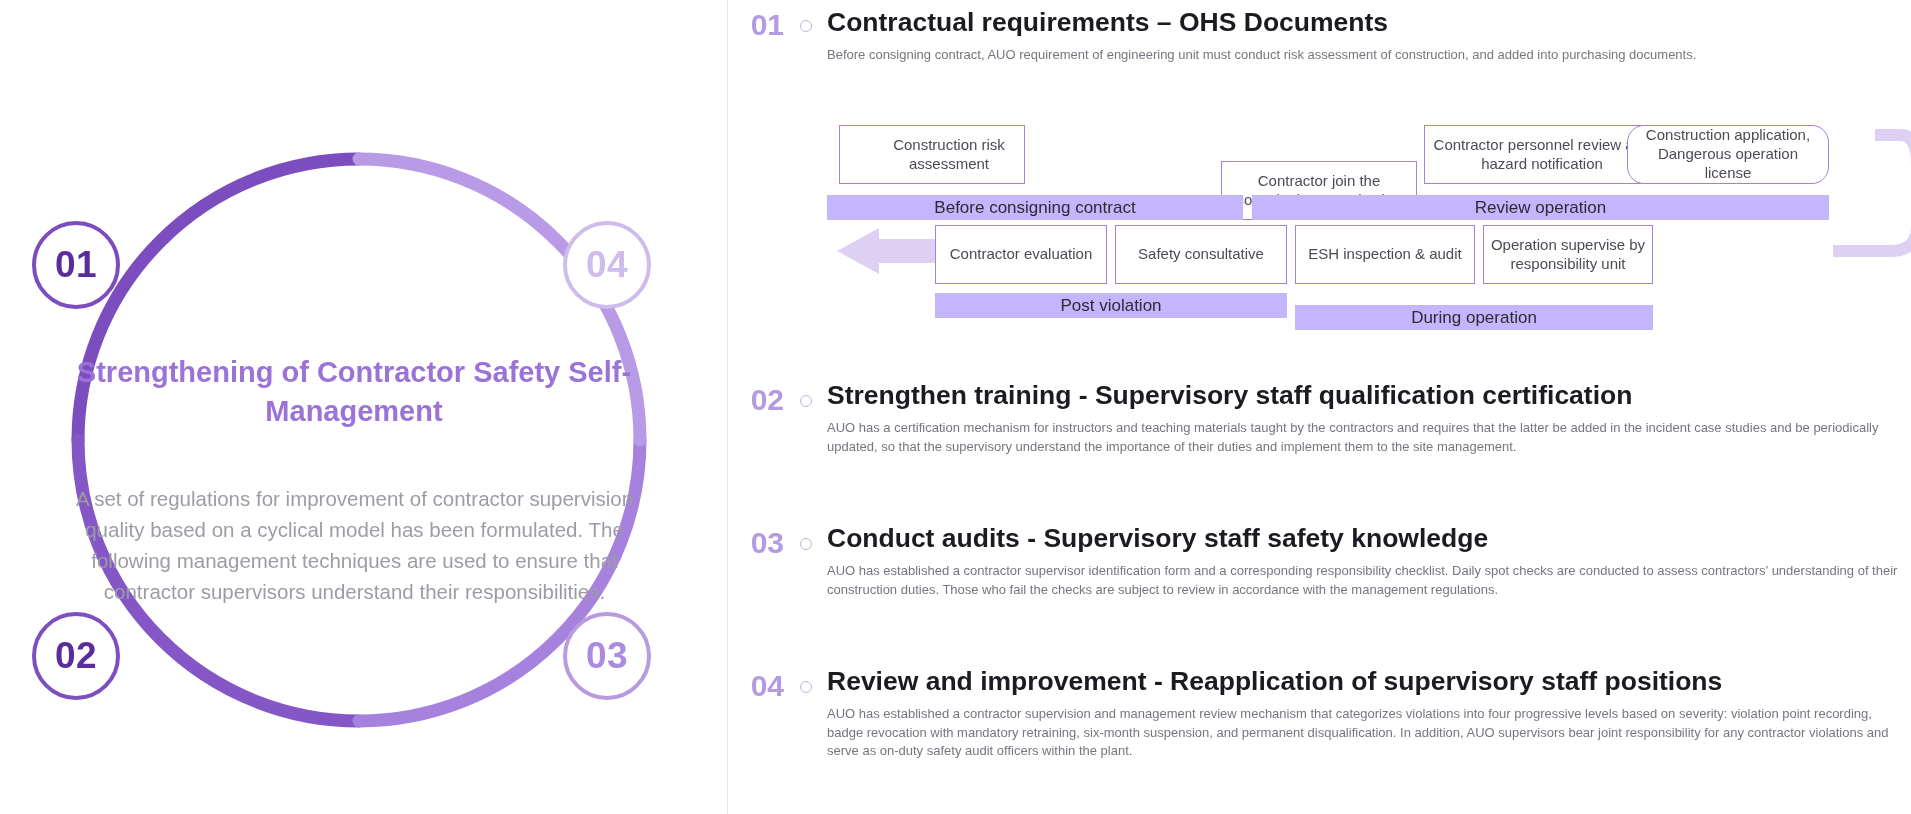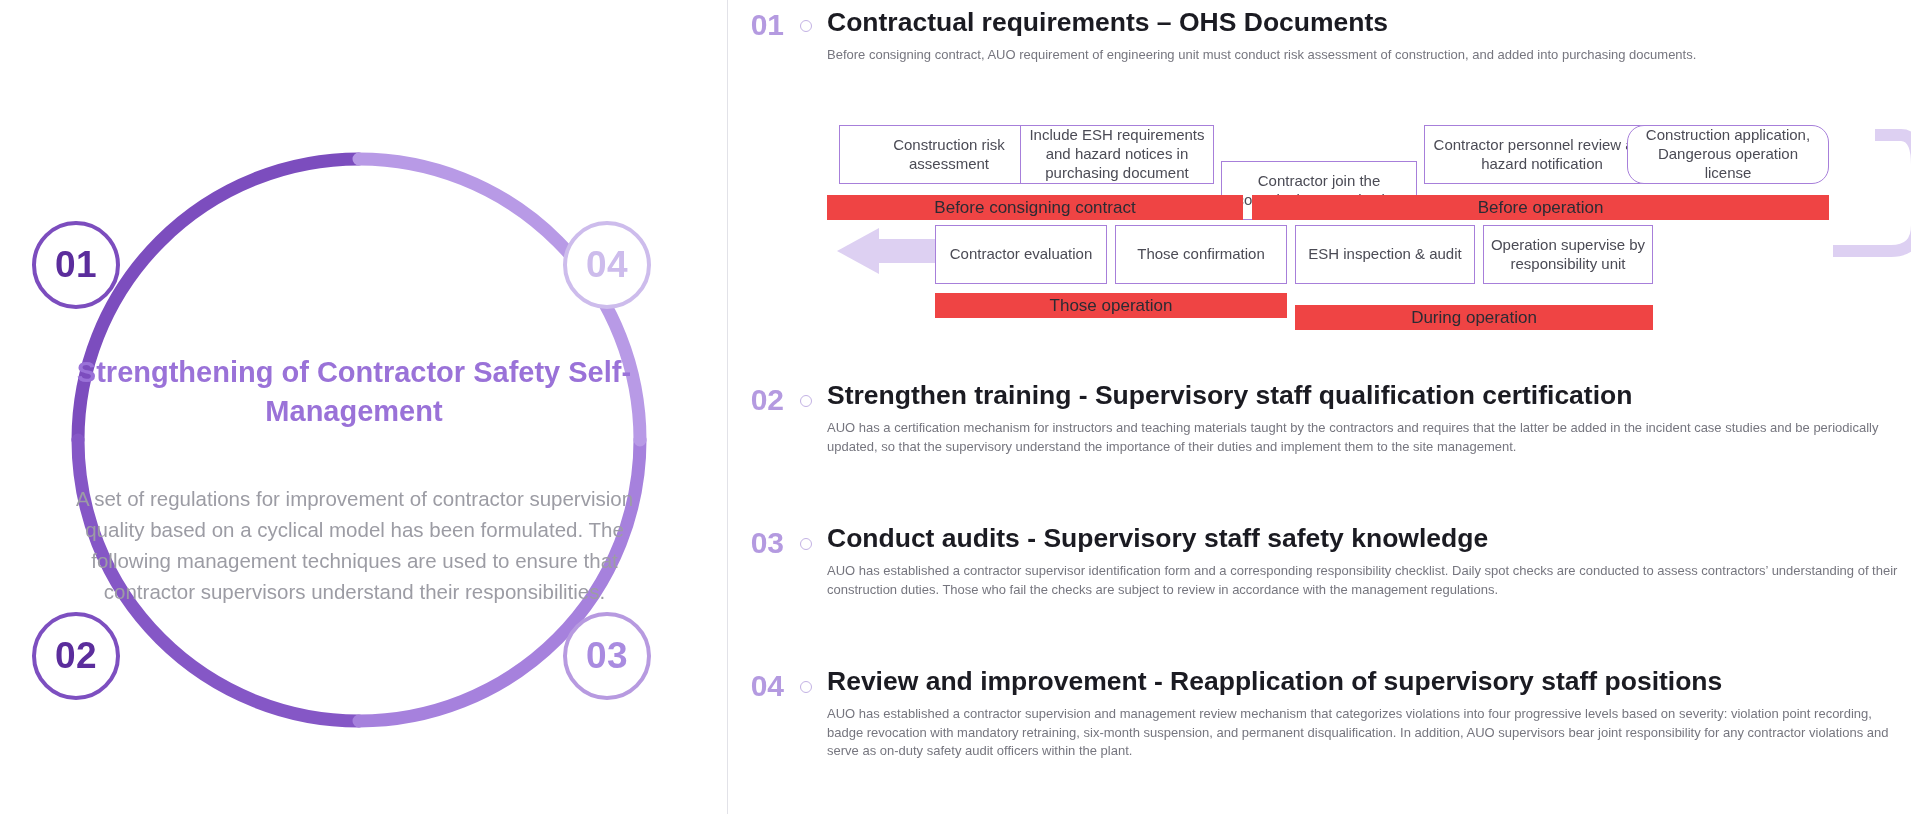--- a/index.html
+++ b/index.html
@@ -131,21 +131,21 @@
     line-height: 1.25;
     text-align: center;
     display: flex;
     align-items: center;
     justify-content: center;
     padding: 3px 6px;
     height: 59px;
   }
   .fband {
     position: absolute;
-    background: #ef4444;
+    background: #c4b5fd;
     color: #2b2b33;
     font-size: 17px;
     text-align: center;
     display: flex;
     align-items: center;
     justify-content: center;
     height: 25px;
   }
   #flow svg { position: absolute; left: 0; top: 0; }
 </style>
@@ -199,34 +199,33 @@
       <div id="flow">
         <svg width="1084" height="185" viewBox="0 0 1084 185">
 
           <path d="M 1048 10 L 1074 10 Q 1090 10 1090 40 L 1090 100 Q 1090 126 1064 126 L 1006 126" fill="none" stroke="#ddd0f2" stroke-width="12"></path>
 
           <polygon points="10,126 52,103 52,149" fill="#ddd0f2"></polygon>
           <rect x="50" y="114" width="58" height="24" fill="#ddd0f2"></rect>
         </svg>
 
         <div class="fbox" style="left:12px;   top:0px;  width:186px;padding-left:40px;">Construction risk assessment</div>
-        <div class="fbox" style="left:193px; top:0px;  width:194px;">Include ESH requirements and hazard notices in purchasing document</div>
         <div class="fbox" style="left:394px; top:0px;  width:196px;margin-top:36px;">Contractor join the consultative organization</div>
         <div class="fbox" style="left:597px; top:0px;  width:236px;">Contractor personnel review and hazard notification</div>
         <div class="fbox" style="left:800px; top:0px;  width:202px;border-radius:17px;">Construction application, Dangerous operation license</div>
 
         <div class="fband" style="left:0px;   top:70px; width:416px;">Before consigning contract</div>
-        <div class="fband" style="left:425px; top:70px; width:577px;">Before operation</div>
+        <div class="fband" style="left:425px; top:70px; width:577px;">Review operation</div>
 
         <div class="fbox" style="left:108px; top:100px; width:172px;">Contractor evaluation</div>
-        <div class="fbox" style="left:288px; top:100px; width:172px;">Those confirmation</div>
+        <div class="fbox" style="left:288px; top:100px; width:172px;">Safety consultative</div>
         <div class="fbox" style="left:468px; top:100px; width:180px;">ESH inspection &amp; audit</div>
         <div class="fbox" style="left:656px; top:100px; width:170px;">Operation supervise by responsibility unit</div>
 
-        <div class="fband" style="left:108px; top:168px; width:352px;">Those operation</div>
+        <div class="fband" style="left:108px; top:168px; width:352px;">Post violation</div>
         <div class="fband" style="left:468px; top:180px; width:358px;">During operation</div>
       </div>
     </div>
 
     <div class="section" style="top:375px;">
       <div class="sec-num" style="top:8px;">02</div>
       <div class="sec-dot" style="top:20px;"></div>
       <div class="sec-title" style="top:5px;">Strengthen training - Supervisory staff qualification certification</div>
       <div class="sec-body" style="top:44px;">AUO has a certification mechanism for instructors and teaching materials taught by the contractors and requires that the latter be added in the incident case studies and be periodically updated, so that the supervisory understand the importance of their duties and implement them to the site management.</div>
     </div>

